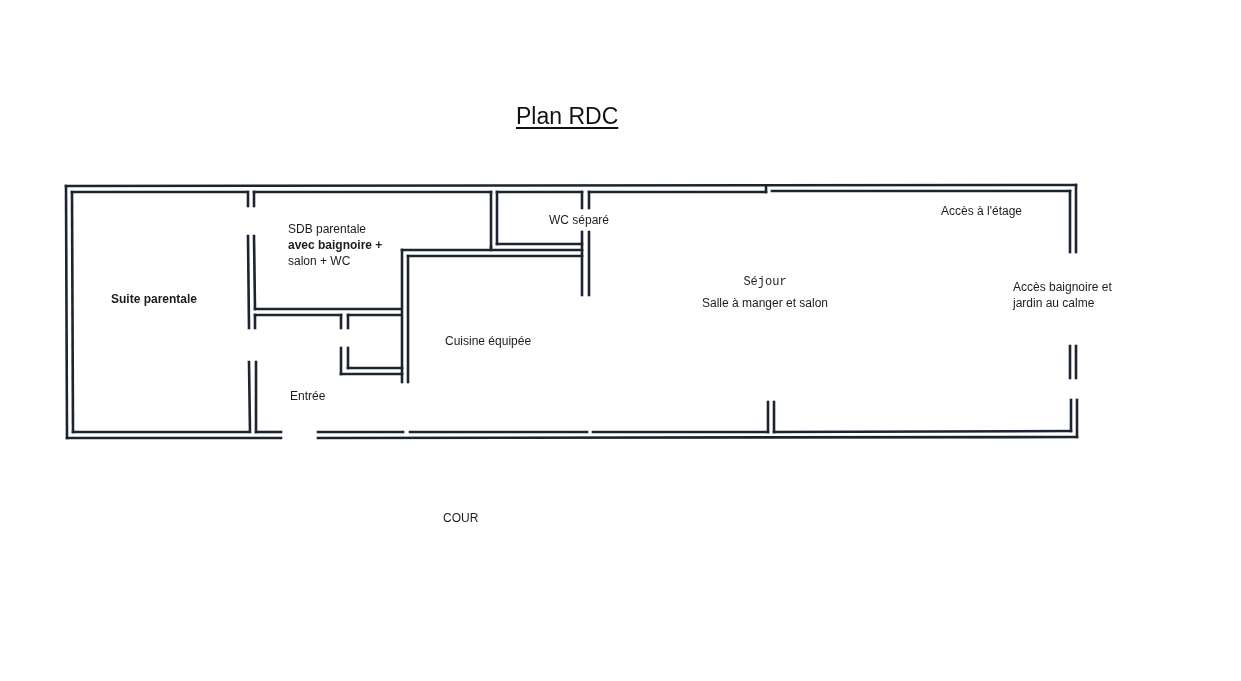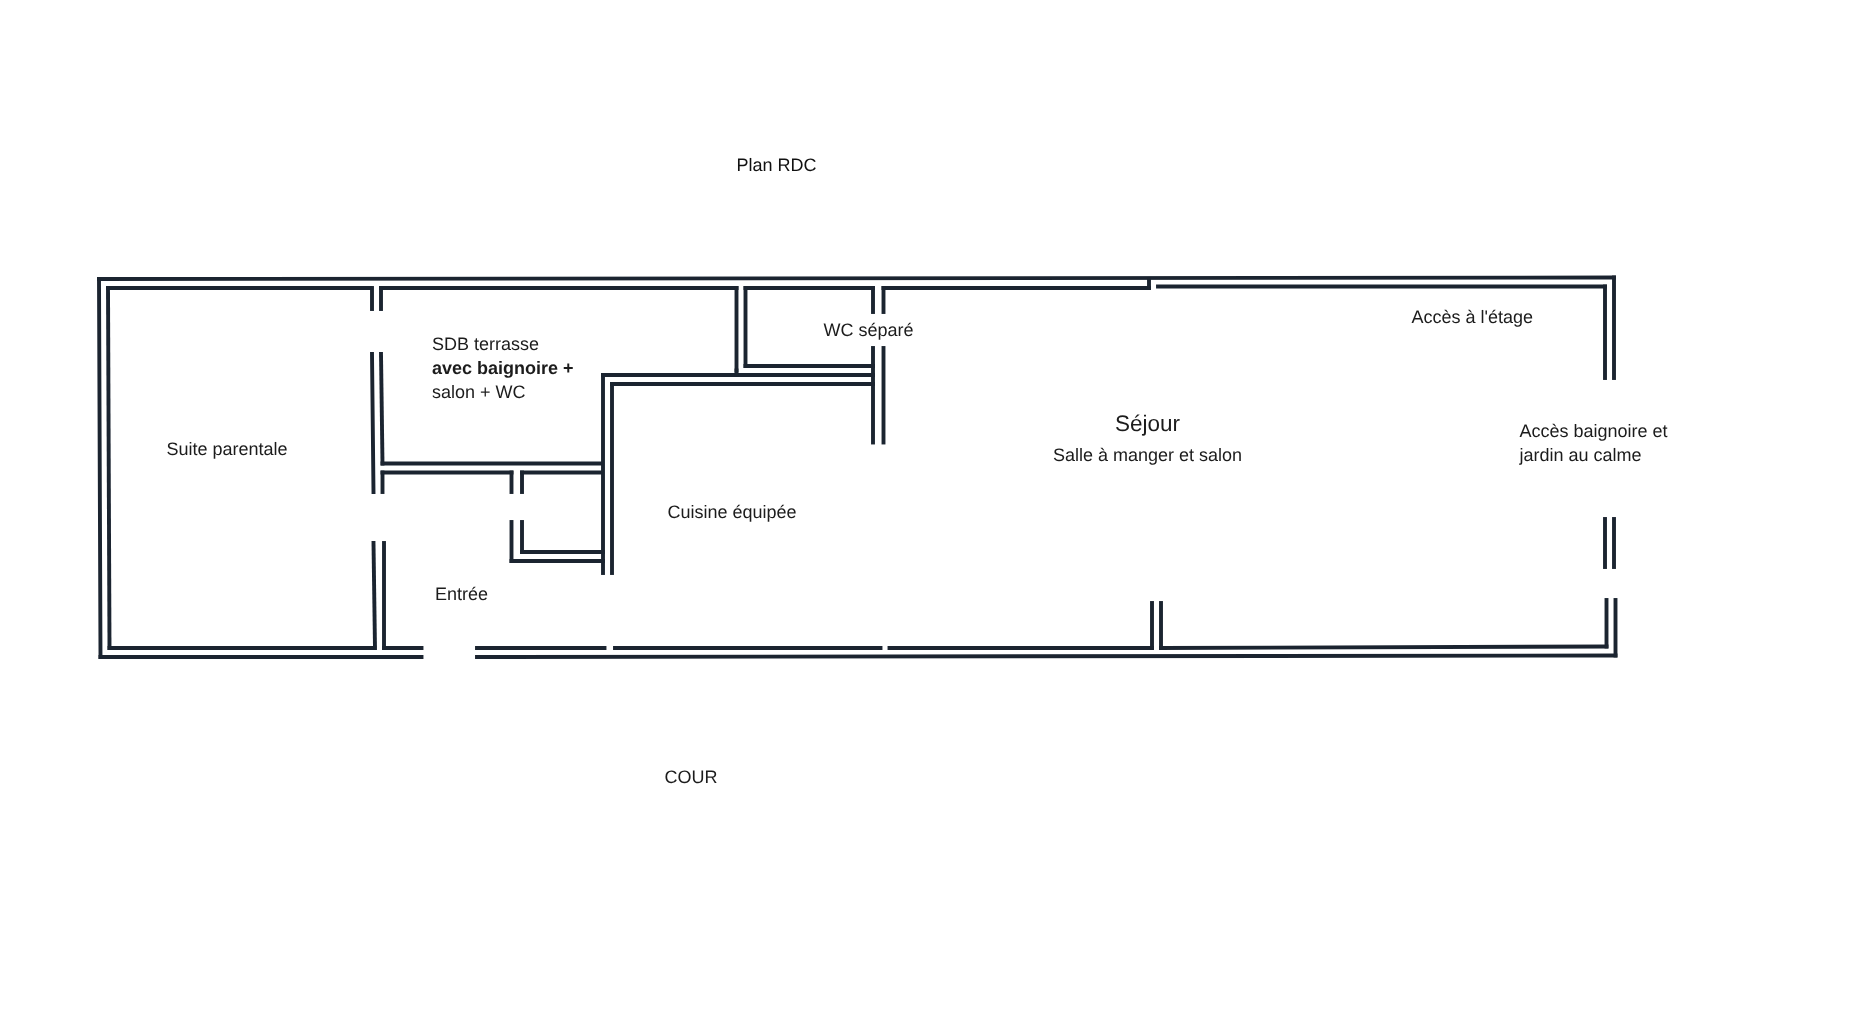--- a/index.html
+++ b/index.html
@@ -10,23 +10,24 @@
     body {
       width: 1241px;
       height: 681px;
       position: relative;
       overflow: hidden;
       font-family: "Liberation Sans", sans-serif;
       color: #1a1a1a;
     }
     .title {
       position: absolute;
-      left: 491px;
+      left: 516px;
       top: 103px;
-      font-size: 12px;
+      font-size: 23px;
+      text-decoration: underline;
       text-underline-offset: 3px;
       color: #111;
       white-space: nowrap;
     }
     svg.plan {
       position: absolute;
       left: 0;
       top: 0;
     }
     .wall {
@@ -36,21 +37,22 @@
       stroke-linecap: square;
     }
     .label {
       position: absolute;
       font-size: 12px;
       line-height: 17px;
       color: #1c1c1c;
       white-space: nowrap;
     }
     .label.big {
-      font-size: 15px;
+      font-size: 12px;
+      font-family: Liberation Mono, monospace;
     }
     .label.center {
       transform: translateX(-50%);
       text-align: center;
     }
   </style>
 </head>
 <body>
 
 <div class="title">Plan RDC</div>
@@ -134,23 +136,23 @@
     <line class="wall" x1="589" y1="232" x2="589" y2="295"></line>
   </g>
 
   <g>
     <line class="wall" x1="768" y1="402" x2="768" y2="432"></line>
     <line class="wall" x1="774" y1="402" x2="774" y2="432"></line>
     <line class="wall" x1="766" y1="186" x2="766" y2="192"></line>
   </g>
 </svg>
 
-<div class="label" style="left:111px; top:291px;">Suite parentale</div>
+<div class="label" style="left:111px; top:291px;font-weight:bold;">Suite parentale</div>
 
-<div class="label" style="left:288px; top:221px;">SDB terrasse</div>
+<div class="label" style="left:288px; top:221px;">SDB parentale</div>
 <div class="label" style="left:288px; top:237px;font-weight:bold;">avec baignoire +</div>
 <div class="label" style="left:288px; top:253px;">salon + WC</div>
 
 <div class="label" style="left:509px; top:212px;margin-left:40px;">WC séparé</div>
 
 <div class="label" style="left:445px; top:333px;">Cuisine équipée</div>
 
 <div class="label" style="left:290px; top:388px;">Entrée</div>
 
 <div class="label big center" style="left:765px; top:274px;">Séjour</div>

